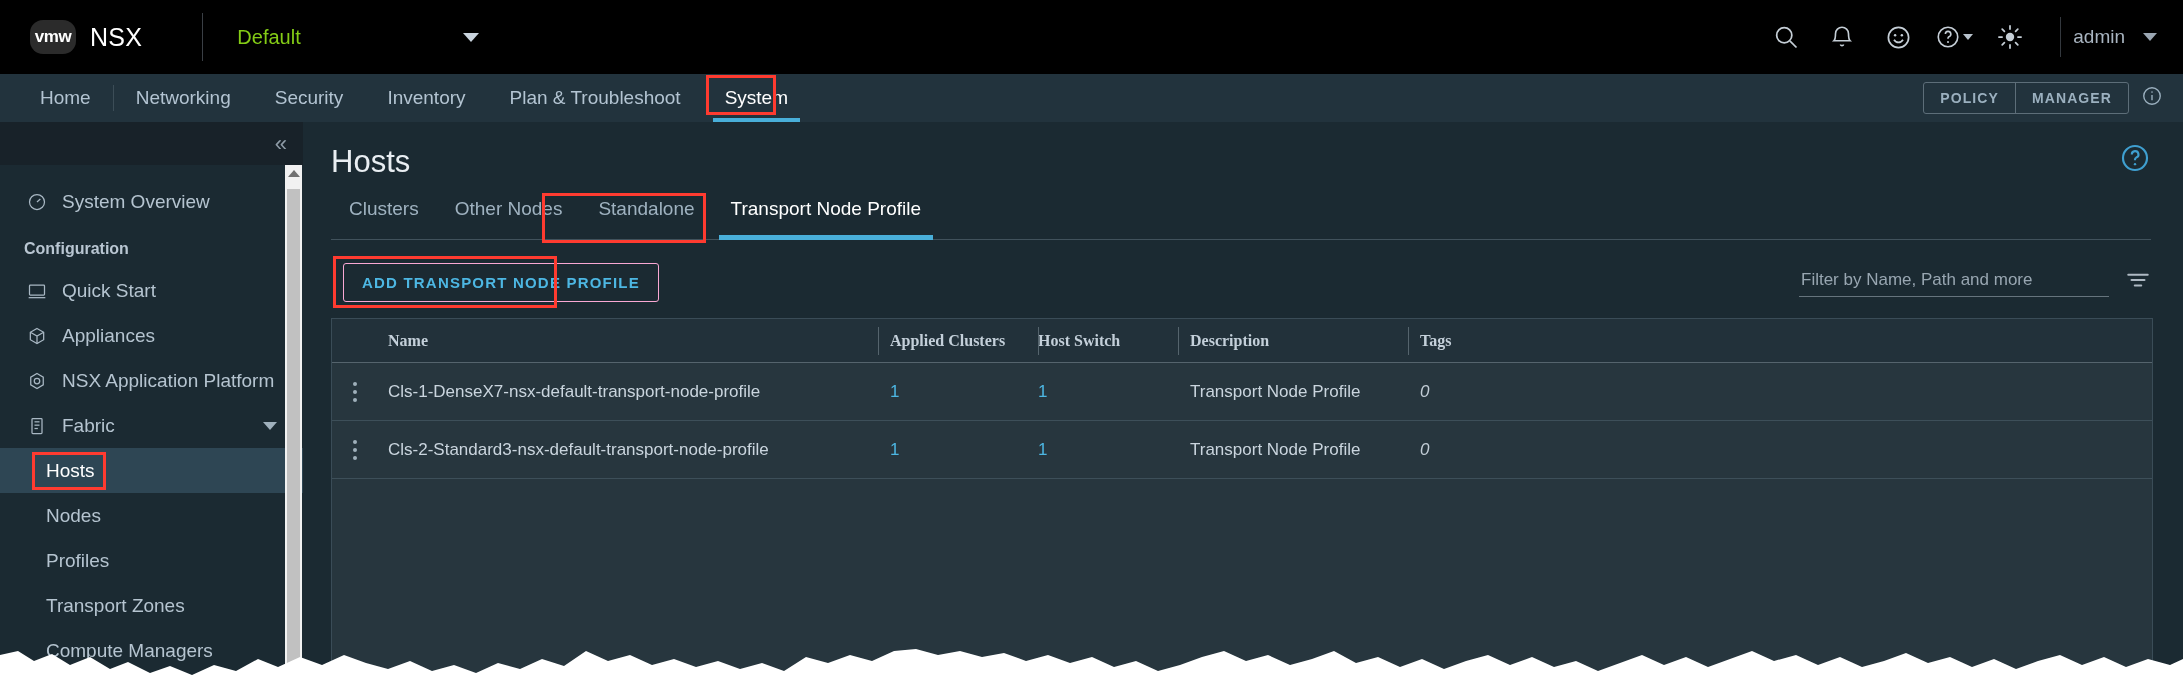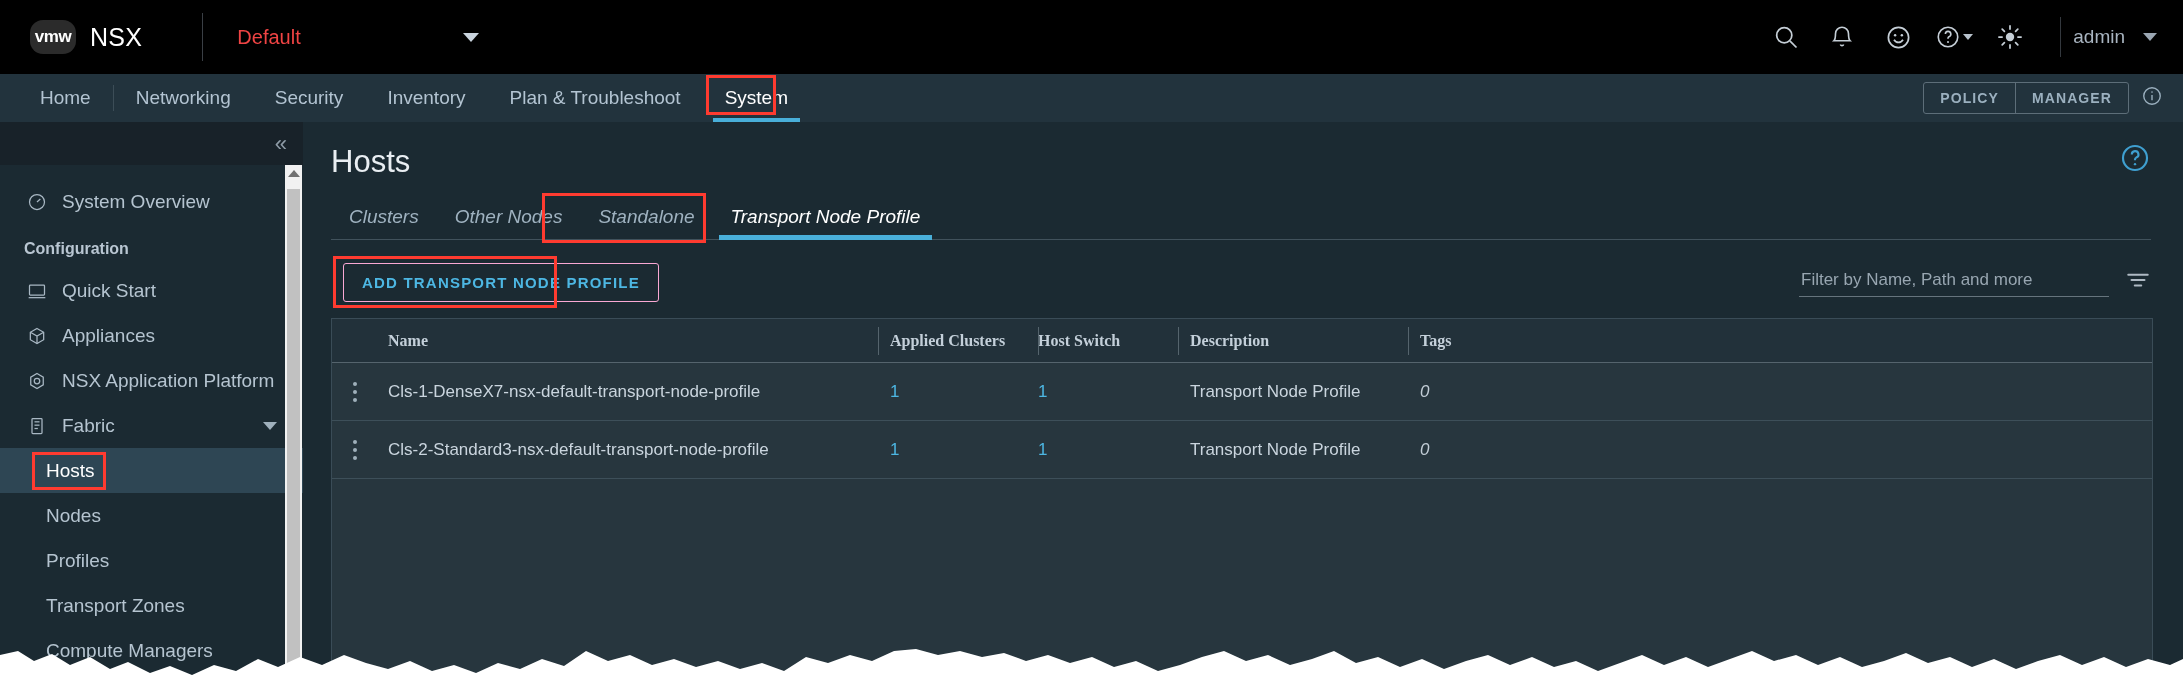--- a/index.html
+++ b/index.html
@@ -48,21 +48,21 @@
     width: 1px; height: 48px; background: #3a3f45;
     margin-left: 60px;
   }
   .tenant-select {
     display: flex; align-items: center;
     margin-left: 34px;
     width: 250px;
     justify-content: space-between;
     cursor: pointer;
   }
-  .tenant-name { font-size: 20px; color: #ef4444; }
+  .tenant-name { font-size: 20px; color: #84cc16; }
   .chev-down {
     width: 0; height: 0;
     border-left: 8px solid transparent;
     border-right: 8px solid transparent;
     border-top: 9px solid #c9d4de;
     margin-right: 8px;
   }
   .topbar-right {
     position: absolute; right: 0; top: 0;
     height: 74px; display: flex; align-items: center;
@@ -207,26 +207,25 @@
     padding: 0;
   }
   .page-title {
     font-size: 31px; color: #e9eef2; font-weight: 400;
     padding: 22px 0 0 28px;
   }
   .help-circle-main {
     position: absolute; top: 20px; right: 32px; cursor: pointer;
   }
   .tabs {
-    display: flex; align-items: flex-end;
+    display: flex; 
     margin: 18px 0 0 28px;
     border-bottom: 1px solid #41525c;
     height: 42px; position: relative;
     width: 1820px;
-    font-style: italic;
   }
   .tab {
     font-size: 19px; color: #9fb2c0;
     padding: 0 18px 11px 18px;
     cursor: pointer; position: relative;
   }
   .tab.active { color: #ffffff; }
   .tab.active::after {
     content: ""; position: absolute;
     left: 6px; right: 6px; bottom: -1px; height: 5px;

